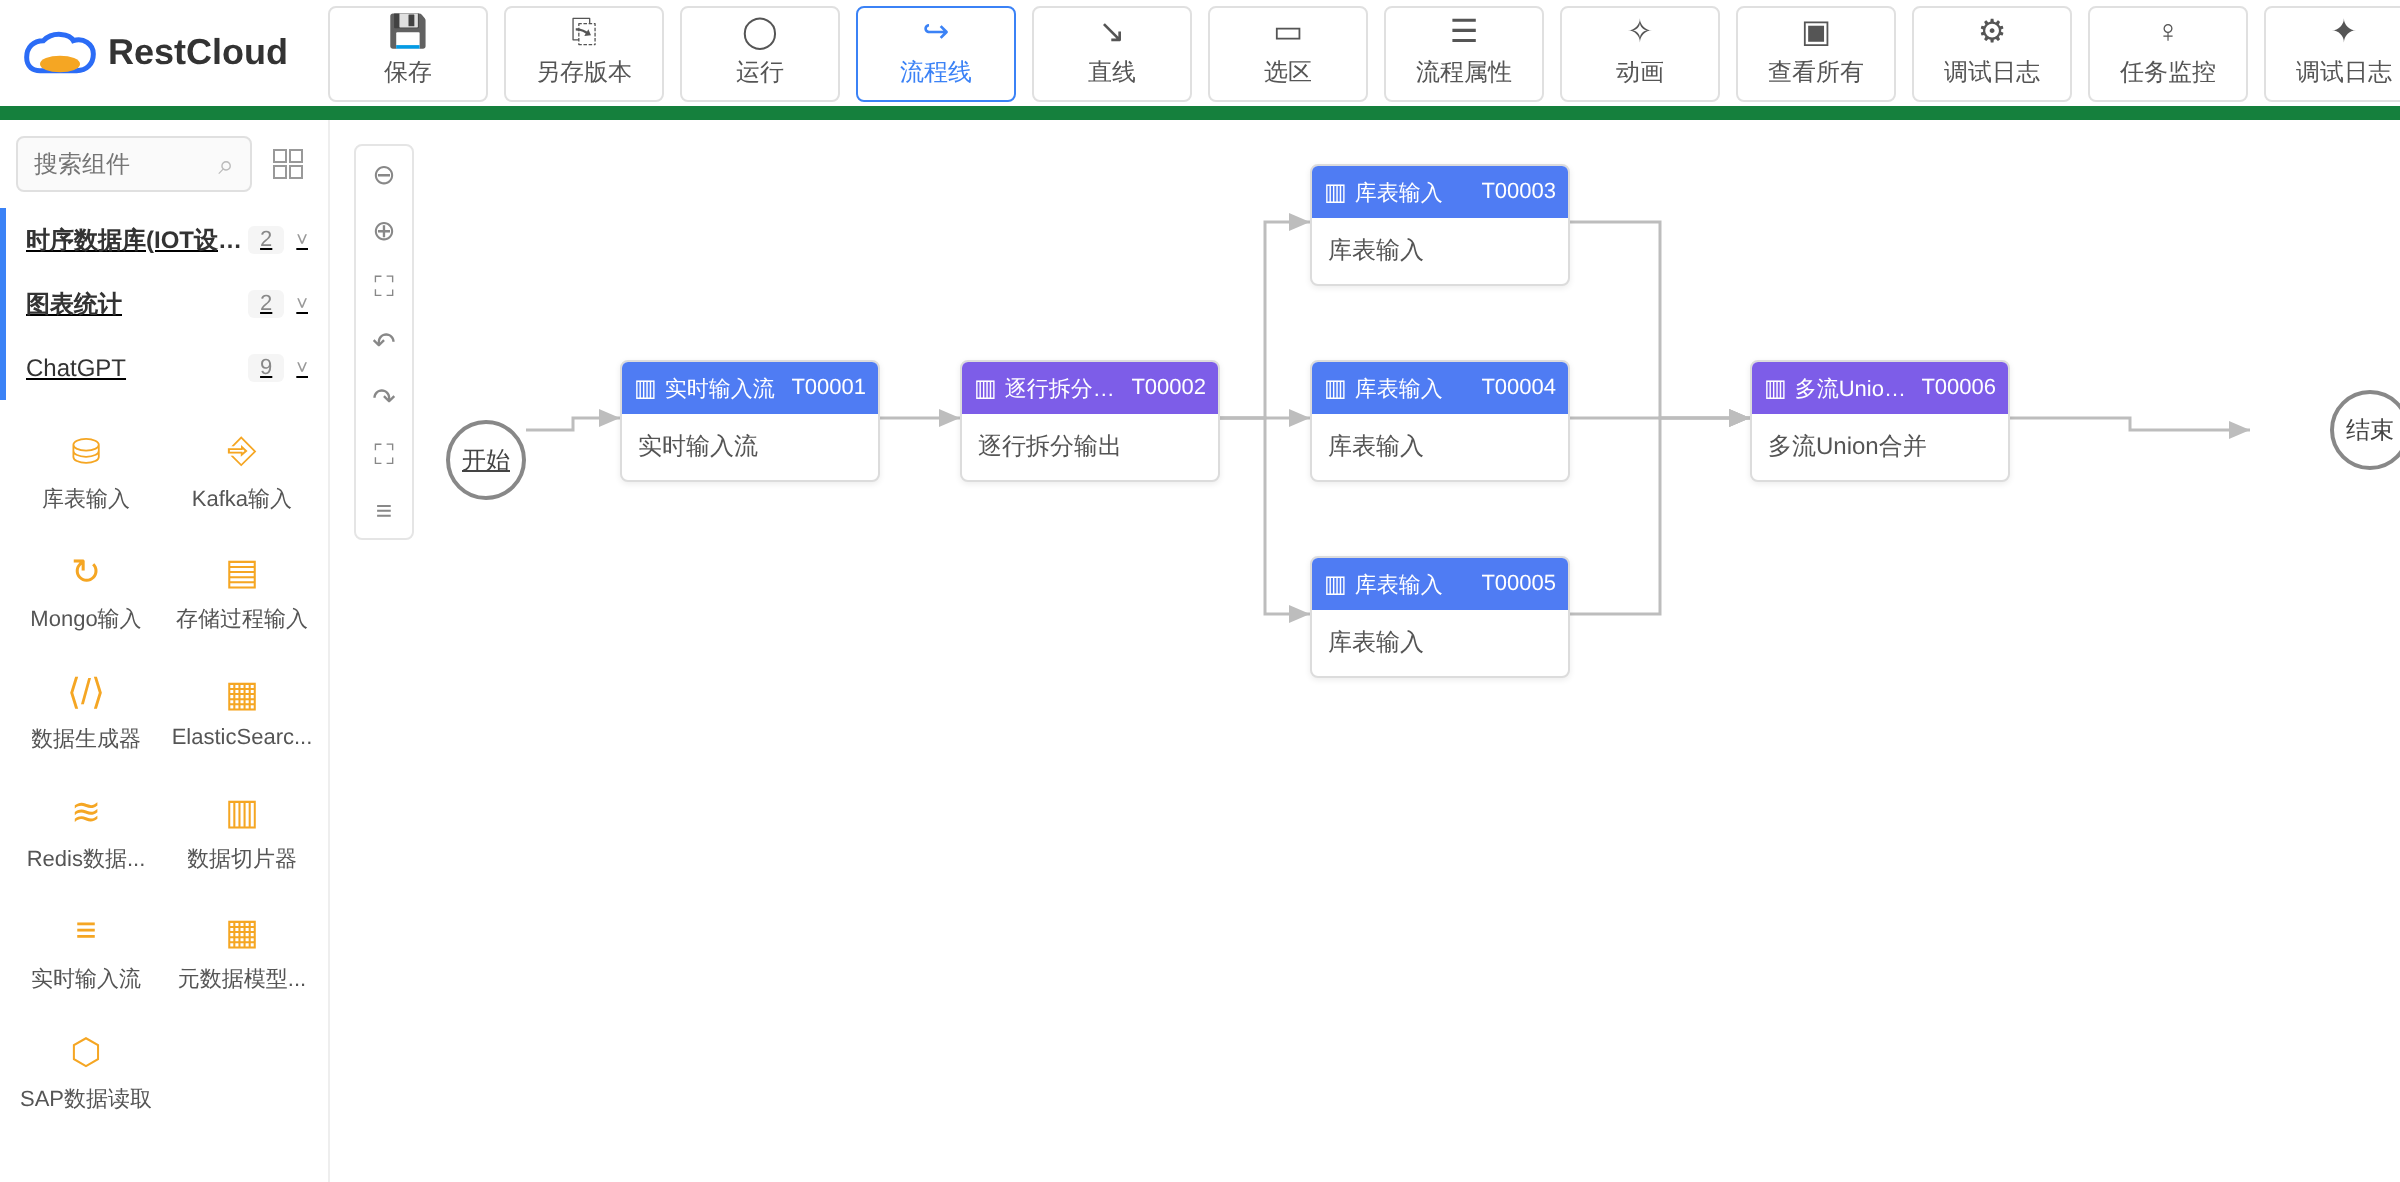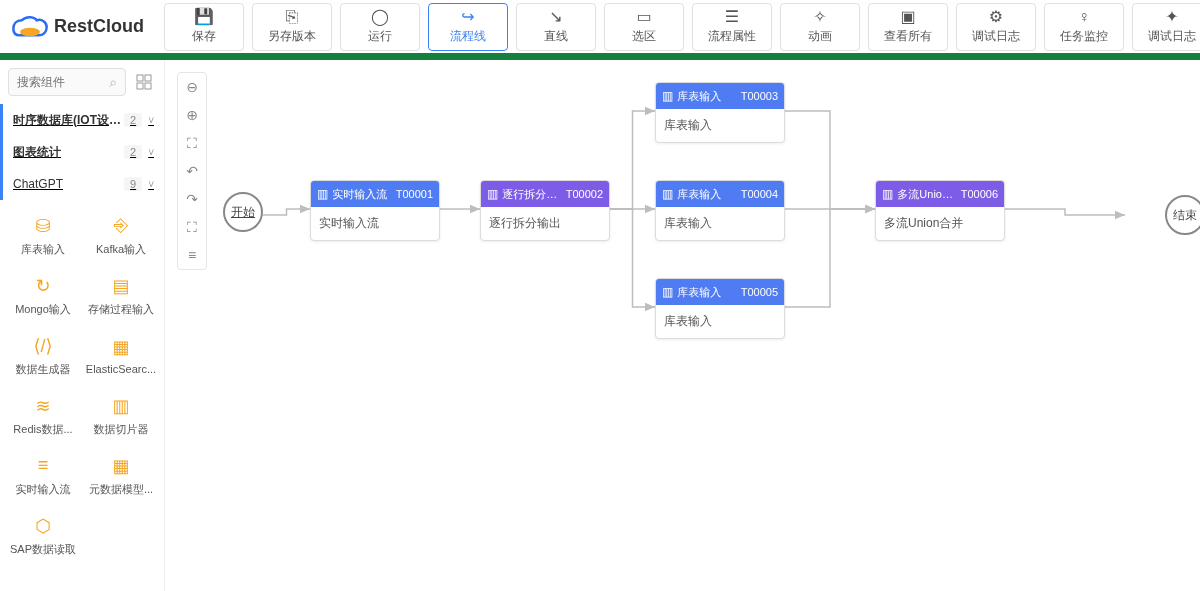--- a/index.html
+++ b/index.html
@@ -227,21 +227,21 @@
             <path d="M 275 149 L 295 149 L 295 149 L 315 149" class="edge"></path>
             <path d="M 445 149 L 467.5 149 L 467.5 51 L 490 51" class="edge"></path>
             <path d="M 445 149 L 467.5 149 L 467.5 149 L 490 149" class="edge"></path>
             <path d="M 445 149 L 467.5 149 L 467.5 247 L 490 247" class="edge"></path>
             <path d="M 620 51 L 665 51 L 665 149 L 710 149" class="edge"></path>
             <path d="M 620 149 L 665 149 L 665 149 L 710 149" class="edge"></path>
             <path d="M 620 247 L 665 247 L 665 149 L 710 149" class="edge"></path>
             <path d="M 840 149 L 900 149 L 900 155 L 960 155" class="edge"></path>
           </g>
       </svg>
-    <div class="circ" style="left: 58px; top: 132px; text-decoration: underline;">开始</div>
+    <div class="circ" style="left: 58px; top: 150px; text-decoration: underline;">开始</div>
         <div class="circ" style="left: 960px; top: 135px; margin-left: 40px;">结束</div>
         <div class="node" style="left: 145px; top: 120px;">
           <div class="node-hdr blue">
             <span class="nicon">▥</span>
             <span class="ntitle">实时输入流</span>
             <span class="nid">T00001</span>
           </div>
           <div class="node-body">实时输入流</div>
         </div>
         <div class="node" style="left: 315px; top: 120px;">

